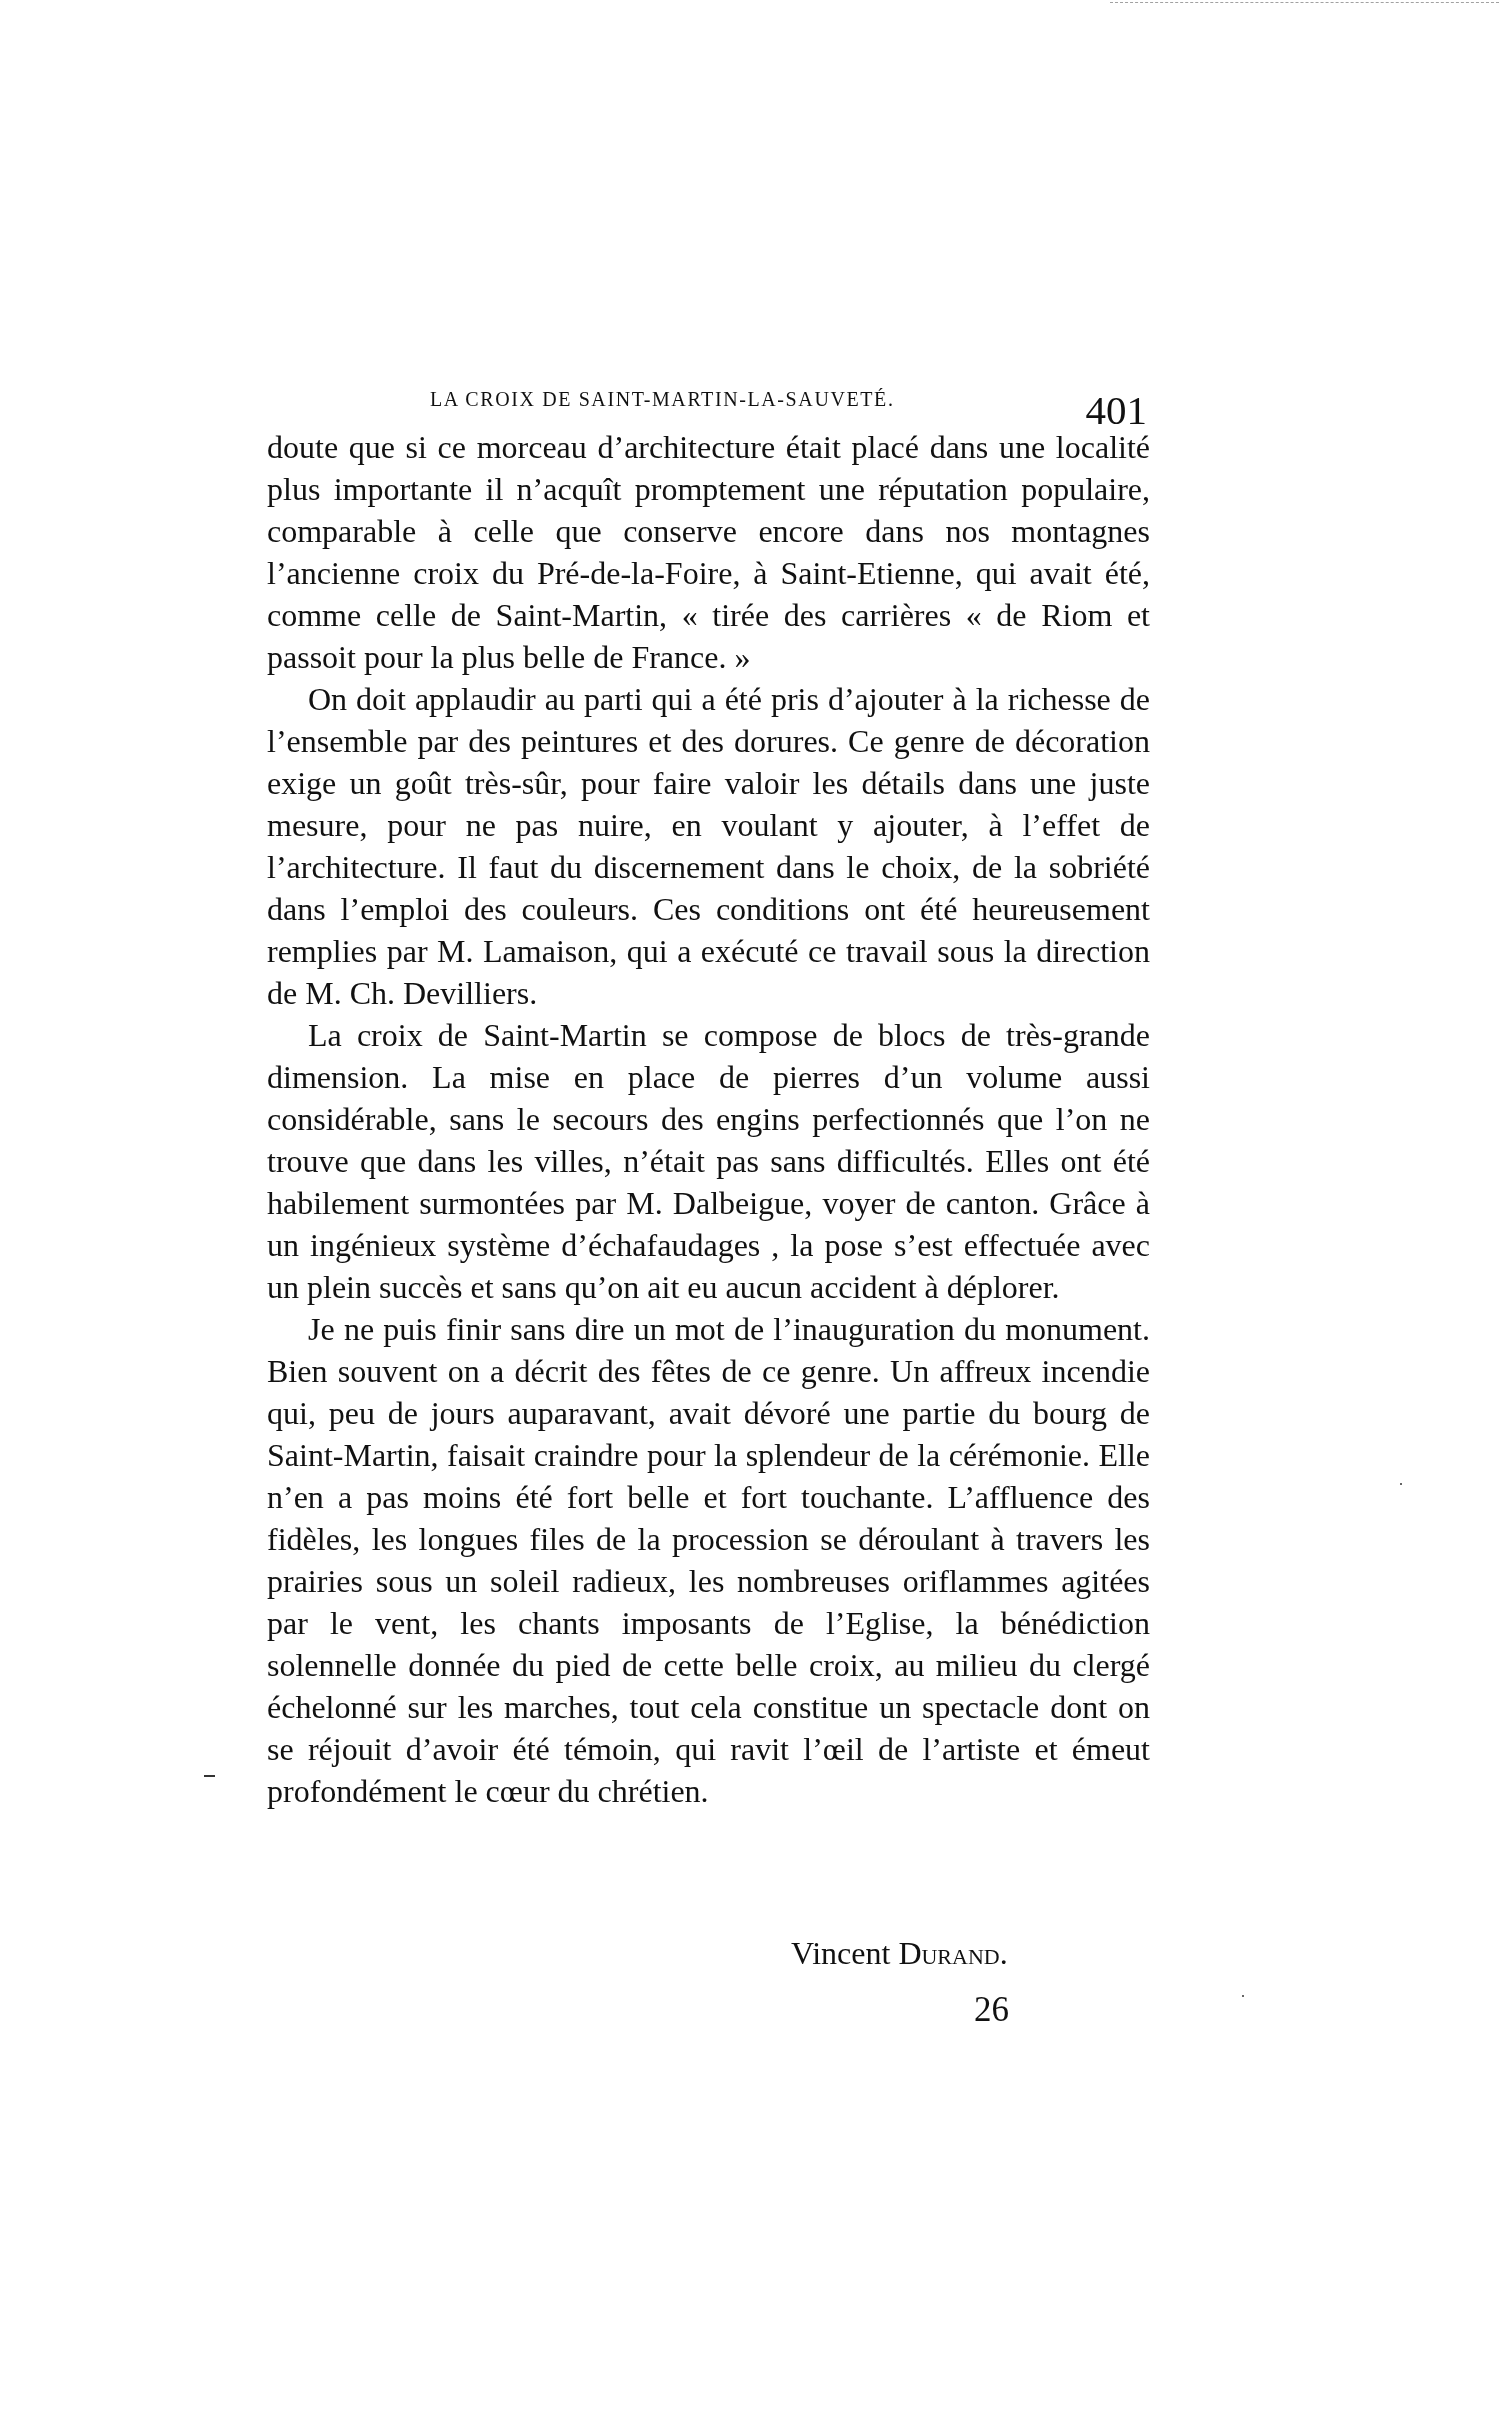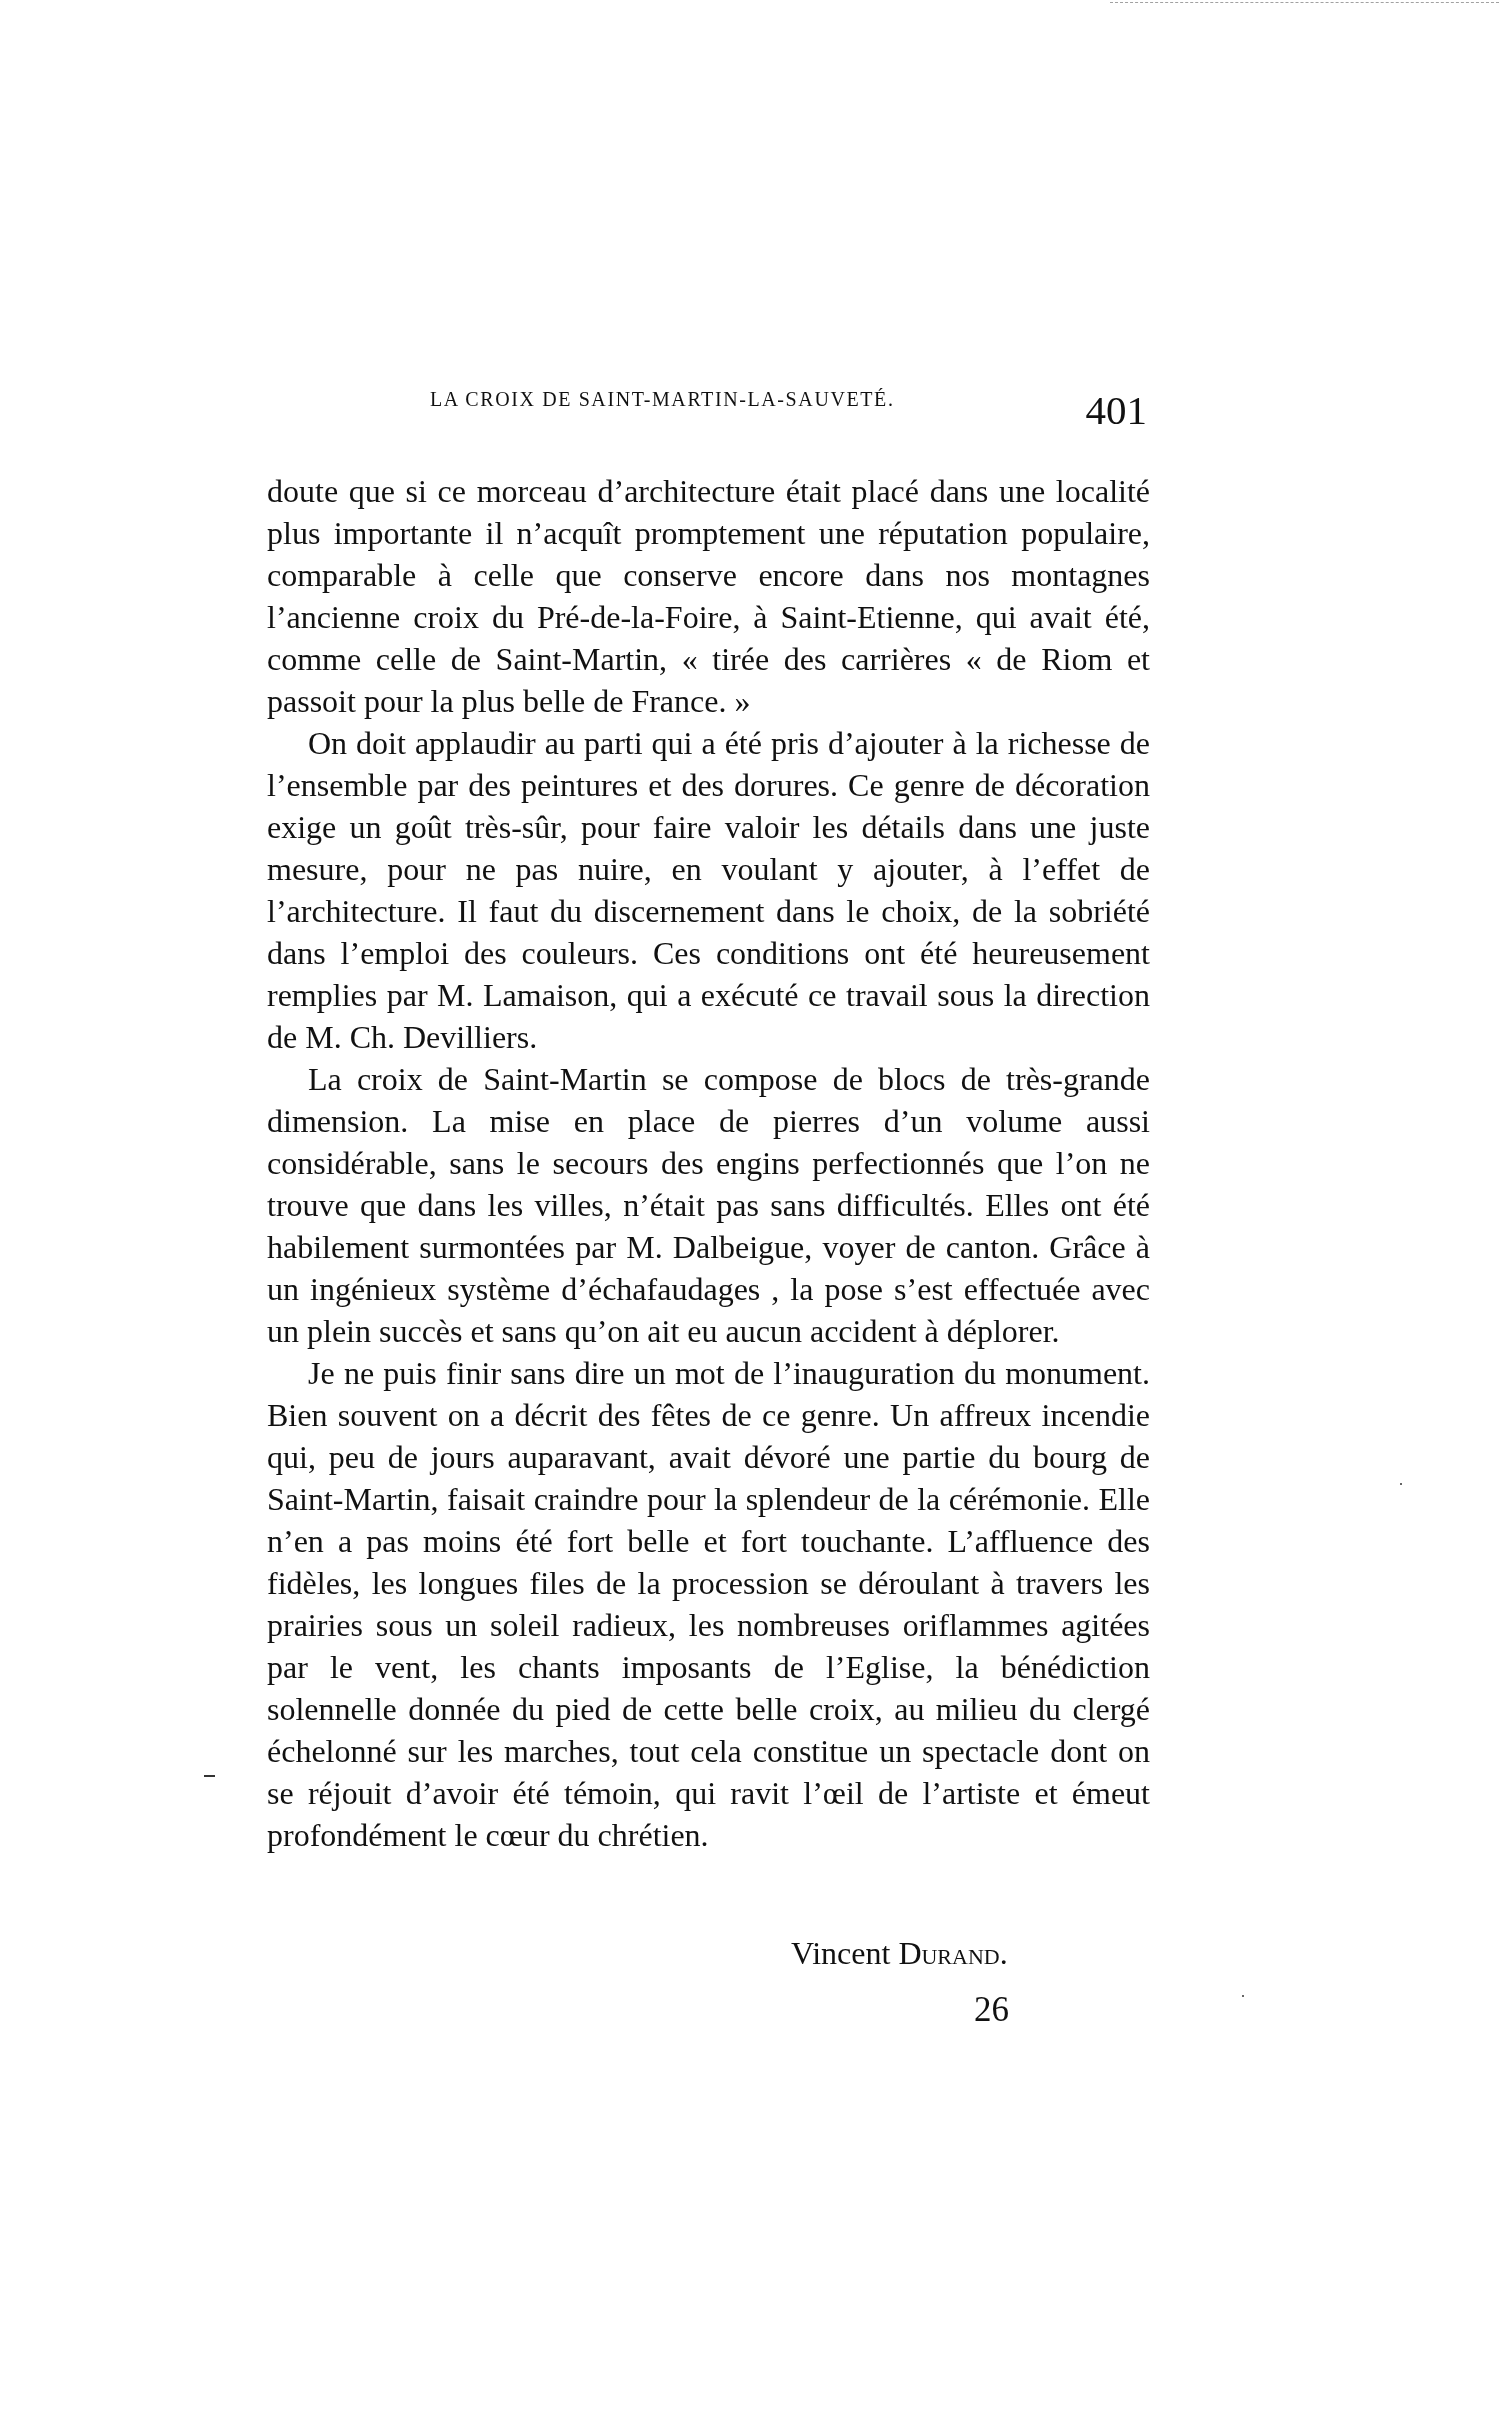--- a/index.html
+++ b/index.html
@@ -55,21 +55,20 @@
       line-height: 42px;
       text-align: justify;
     }
     .para {
       margin: 0;
       text-indent: 41px;
       hyphens: manual;
     }
     .para.first {
       text-indent: 0;
-      margin-top: 44px;
     }
     .signature {
       position: absolute;
       top: 1935px;
       left: 791px;
       font-size: 32px;
       white-space: nowrap;
     }
     .signature .sc {
       font-variant: small-caps;

